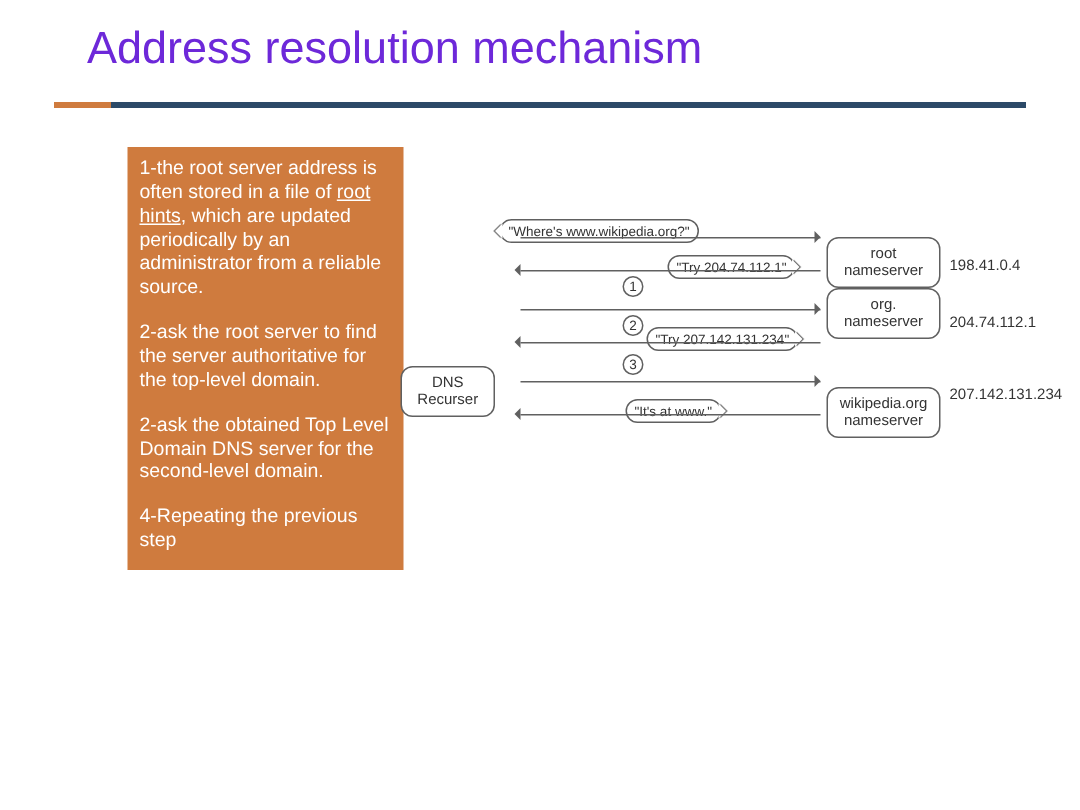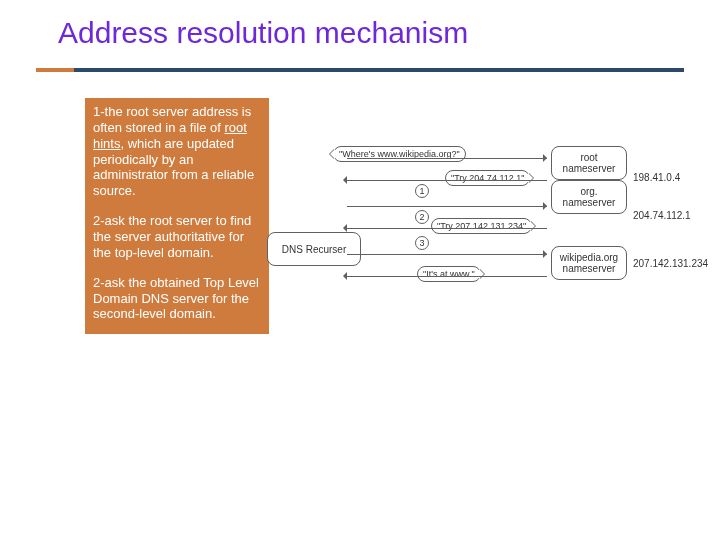--- a/index.html
+++ b/index.html
@@ -55,20 +55,21 @@
     border: 1px solid #606060;
     border-radius: 8px;
     background: #fff;
     font-size: 10px;
     color: #333;
     display: flex;
     align-items: center;
     justify-content: center;
     text-align: center;
     padding: 16px 4px;
+    margin-top: 12px;
   }
   .ip {
     position: absolute;
     font-size: 10px;
     color: #333;
   }
   .speech {
     position: absolute;
     border: 1px solid #606060;
     border-radius: 9px;
@@ -117,25 +118,26 @@
 <div class="rule">
     <div class="accent"></div>
   </div>
 
 <div class="text-panel">
   <p>
     <span>1-the root server address is often stored in a file of </span><span class="underline">root hints</span><span>, which are updated periodically by an administrator from a reliable source.</span>
   </p>
   <p>2-ask the root server to find the server authoritative for the top-level domain.</p>
   <p>2-ask the obtained Top Level Domain DNS server for the second-level domain.</p>
+  <p>4-Repeating the previous step</p>
 </div>
 
 <div class="diagram">
 
-  <div class="dbox" style="left:0px; top:92px; width:94px; height:20px;">DNS Recurser</div>
+  <div class="dbox" style="left:0px; top:92px; width:63px; height:20px;">DNS Recurser</div>
 
   <div class="dbox ns" style="left:284px; top:6px; width:76px; height:32px; white-space:pre-line;">root
 nameserver</div>
   <div class="ip" style="left:366px; top:32px;">198.41.0.4</div>
 
   <div class="dbox ns" style="left:284px; top:40px; width:76px; height:32px; white-space:pre-line;">org.
 nameserver</div>
   <div class="ip" style="left:366px; top:70px;">204.74.112.1</div>
 
   <div class="dbox ns" style="left:284px; top:106px; width:76px; height:32px; white-space:pre-line;">wikipedia.org

